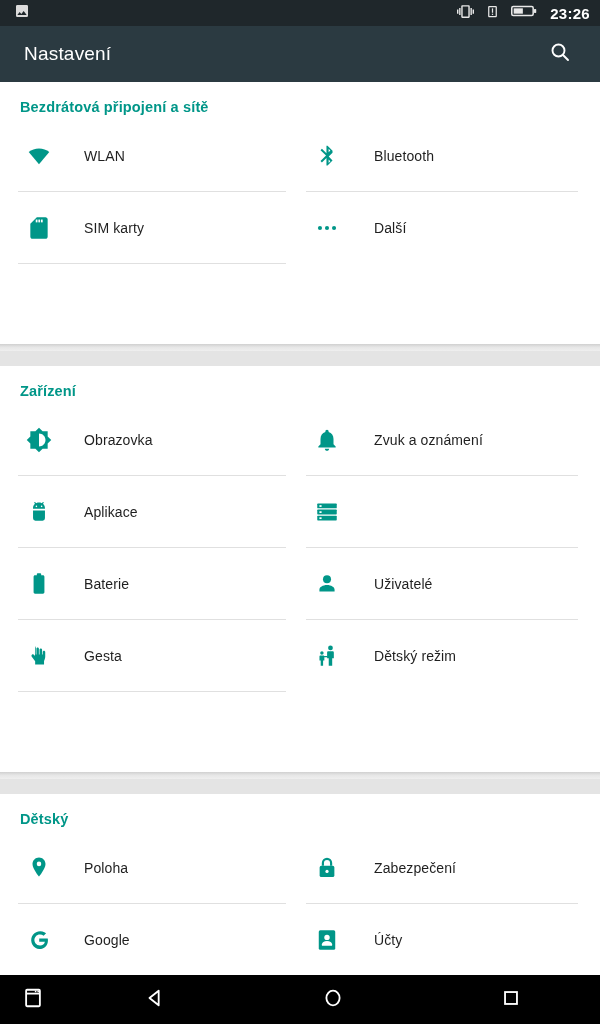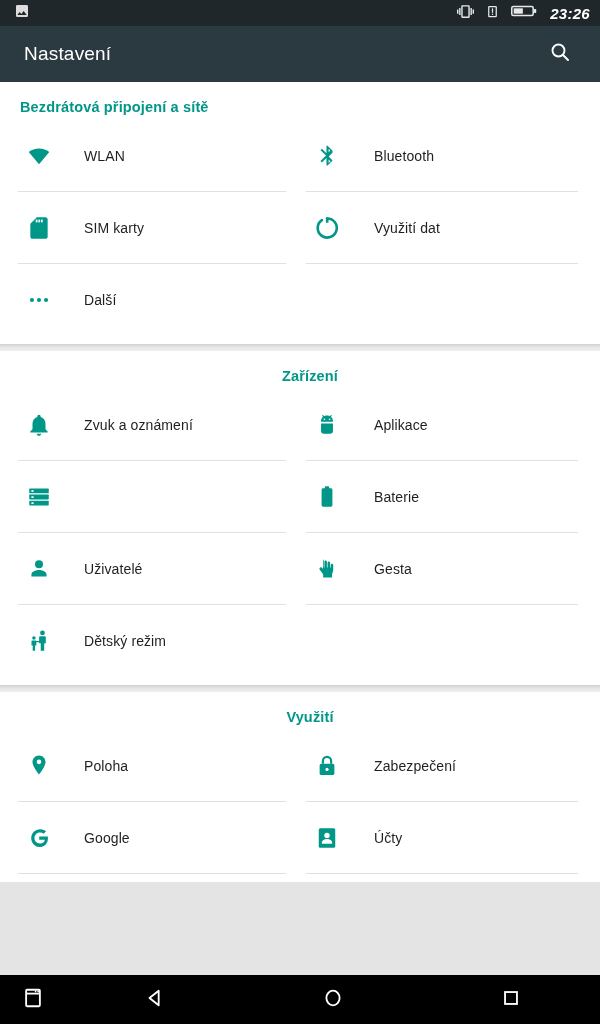--- a/index.html
+++ b/index.html
@@ -31,21 +31,20 @@
     flex: 0 0 auto;
   }
   .status-left { display: flex; align-items: center; gap: 8px; flex: 1 1 auto; }
   .status-right { display: flex; align-items: center; gap: 11px; }
   .status-time {
     color: #ffffff;
     font-size: 15px;
     font-weight: bold;
     letter-spacing: 0.3px;
     margin-left: 2px;
-    font-style: italic;
   }
   .sicon { display: block; }
 
   
   .app-bar {
     height: 56px;
     background: #2b3a41;
     display: flex;
     align-items: center;
     padding: 0 18px 0 24px;
@@ -70,21 +69,21 @@
     background: #e4e4e4;
     display: flex;
     flex-direction: column;
   }
 
   .section {
     background: #ffffff;
     padding: 0 0 8px 0;
     position: relative;
   }
-  .section + .section { margin-top: 7px; text-align: center; }
+  .section + .section { margin-top: 22px; }
   .section::after {
     content: "";
     position: absolute;
     left: 0; right: 0; bottom: -7px;
     height: 7px;
     background: linear-gradient(to bottom, #d0d0d0 0%, #e6e6e6 45%, #efefef 100%);
   }
   .section:last-child::after { display: none; }
 
   .section-title {
@@ -243,31 +242,20 @@
                 <path fill="#009688" d="M19.99 4c0-1.1-.89-2-1.99-2h-8L4 8v12c0 1.1.9 2 2 2h12.01c1.1 0 1.99-.9 1.99-2l-.01-16z"></path>
                 <rect fill="#ffffff" x="9" y="4.2" width="1.6" height="2.6"></rect>
                 <rect fill="#ffffff" x="11.4" y="4.2" width="1.6" height="2.6"></rect>
                 <rect fill="#ffffff" x="13.8" y="4.2" width="1.6" height="2.6"></rect>
               </svg>
             </span>
             <span class="row-label">SIM karty</span>
           </div>
         </div>
 
-        <div class="cell has-divider">
-          <div class="row">
-            <span class="row-icon">
-              <svg width="26" height="26" viewBox="0 0 24 24">
-                <path fill="none" stroke="#009688" stroke-width="2.4" stroke-linecap="round" d="M12 3.2 A8.8 8.8 0 1 1 7.3 4.7"></path>
-                <rect fill="#009688" x="11" y="2.2" width="2.4" height="5" rx="0.4"></rect>
-              </svg>
-            </span>
-            <span class="row-label">Využití dat</span>
-          </div>
-        </div>
 
         <div class="cell">
           <div class="row">
             <span class="row-icon">
               <svg width="26" height="26" viewBox="0 0 24 24">
                 <circle cx="5.5" cy="12" r="1.9" fill="#009688"></circle>
                 <circle cx="12" cy="12" r="1.9" fill="#009688"></circle>
                 <circle cx="18.5" cy="12" r="1.9" fill="#009688"></circle>
               </svg>
             </span>
@@ -281,20 +269,30 @@
             </div>
         </div>
 
       </div>
     </div>
 
     <div class="section">
       <div class="section-title">Zařízení</div>
       <div class="grid">
 
+        <div class="cell has-divider">
+          <div class="row">
+            <span class="row-icon">
+              <svg width="26" height="26" viewBox="0 0 24 24">
+                <path fill="#009688" d="M20 8.69V4h-4.69L12 .69 8.69 4H4v4.69L.69 12 4 15.31V20h4.69L12 23.31 15.31 20H20v-4.69L23.31 12 20 8.69zM12 18V6c3.31 0 6 2.69 6 6s-2.69 6-6 6z"></path>
+              </svg>
+            </span>
+            <span class="row-label">Obrazovka</span>
+          </div>
+        </div>
 
         <div class="cell has-divider">
           <div class="row">
             <span class="row-icon">
               <svg width="26" height="26" viewBox="0 0 24 24">
                 <path fill="#009688" d="M12 22c1.1 0 2-.9 2-2h-4c0 1.1.9 2 2 2zm6-6v-5c0-3.07-1.64-5.64-4.5-6.32V4c0-.83-.67-1.5-1.5-1.5s-1.5.67-1.5 1.5v.68C7.63 5.36 6 7.92 6 11v5l-2 2v1h16v-1l-2-2z"></path>
               </svg>
             </span>
             <span class="row-label">Zvuk a oznámení</span>
           </div>
@@ -384,21 +382,21 @@
         <div class="cell blank">
           <div class="row">
               <span class="row-icon"></span>
             </div>
         </div>
 
       </div>
     </div>
 
     <div class="section">
-      <div class="section-title">Využití</div>
+      <div class="section-title">Dětský</div>
       <div class="grid">
 
         <div class="cell has-divider">
           <div class="row">
             <span class="row-icon">
               <svg width="26" height="26" viewBox="0 0 24 24">
                 <path fill="#009688" d="M12 2.2c-3.3 0-6 2.7-6 6 0 4.5 6 11.6 6 11.6s6-7.1 6-11.6c0-3.3-2.7-6-6-6z"></path>
                 <circle cx="12" cy="8.2" r="2.1" fill="#ffffff"></circle>
               </svg>
             </span>

